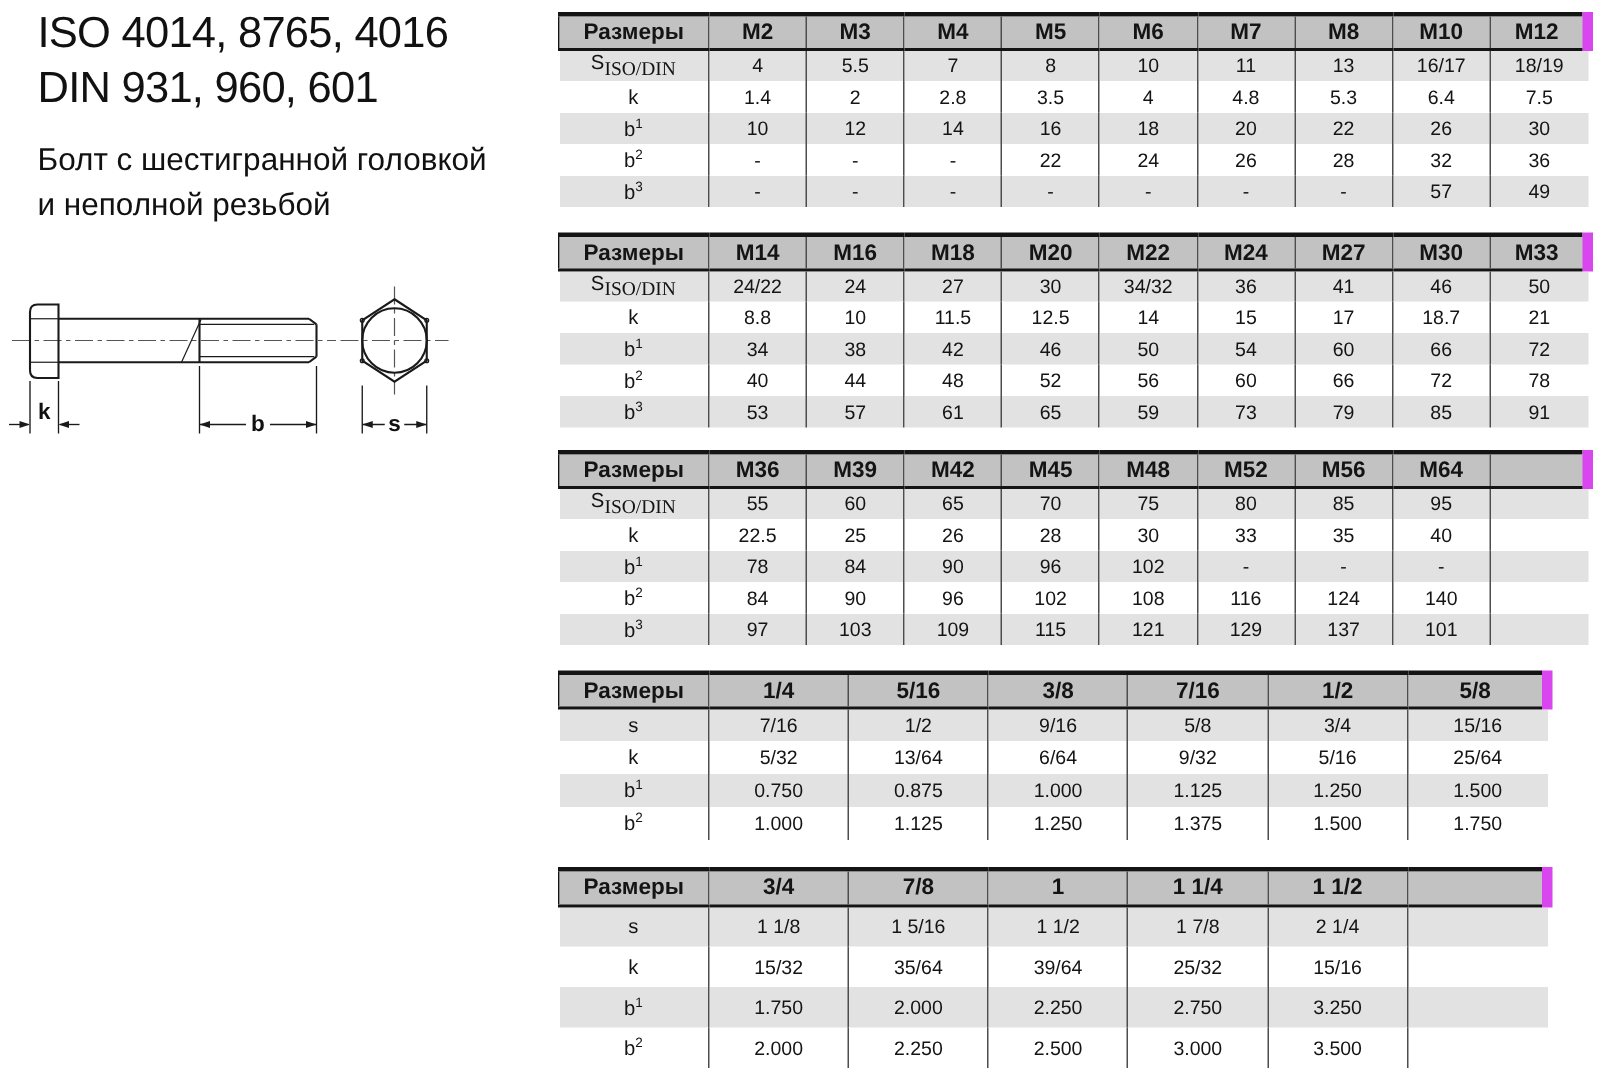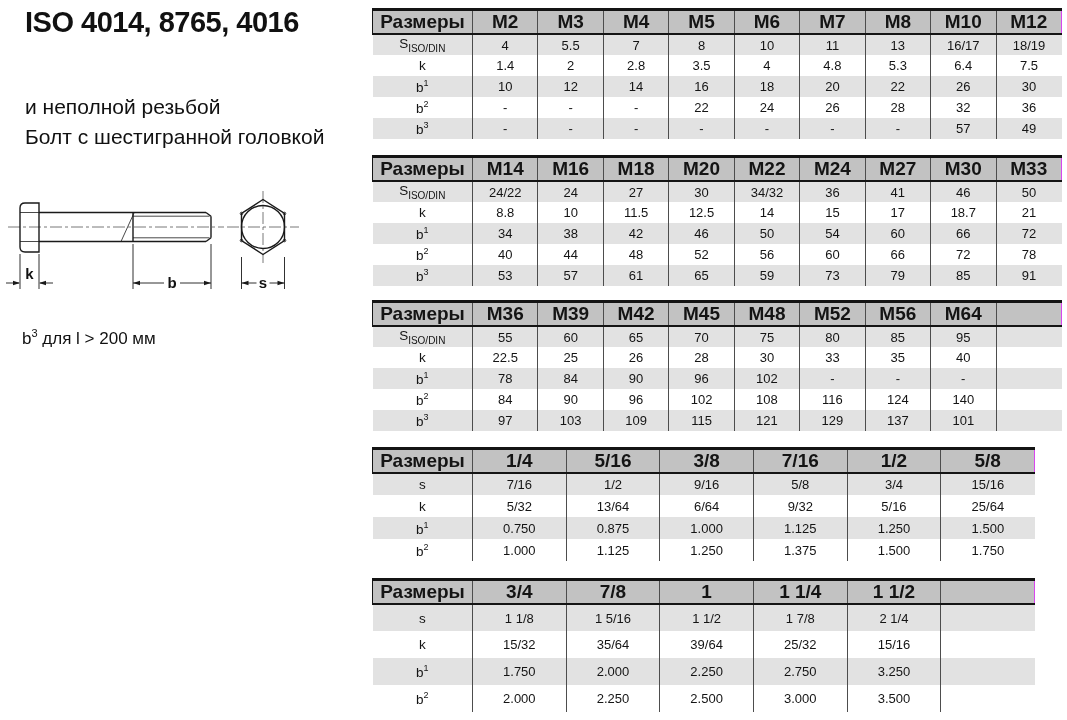--- a/index.html
+++ b/index.html
@@ -5,21 +5,21 @@
   * { margin:0; padding:0; box-sizing:border-box; }
   html,body { background:#ffffff; }
   body {
     position:relative; width:1067px; height:720px; overflow:hidden;
     font-family:"Liberation Sans", sans-serif; color:#111;
   }
 
   
   .page-title {
     position:absolute; left:25px; top:4px;
-    font-size:29px; font-weight:bold; line-height:37px; letter-spacing:-0.5px;
+    font-size:29px; font-weight:normal; line-height:37px; letter-spacing:-0.5px;
   }
   .page-subtitle {
     position:absolute; left:25px; top:92px;
     font-size:21px; line-height:30px;
   }
   .bolt-drawing { position:absolute; left:0px; top:180px; }
   .footnotes {
     position:absolute; left:22px; top:322px;
     font-size:17px; line-height:23px;
   }
@@ -33,58 +33,59 @@
   table.dim-table { border-collapse:collapse; table-layout:fixed; }
   #t0 table, #t1 table, #t2 table { width:690px; }
   #t3 table, #t4 table { width:663px; }
 
   .dim-table th, .dim-table td {
     text-align:center; vertical-align:middle; padding:0;
     font-size:13px; color:#141414; overflow:hidden; white-space:nowrap;
   }
   .dim-table thead tr { background:#c2c2c2; }
   .dim-table thead th {
-    font-weight:bold; font-size:19px;
+    font-weight:bold; font-size:15px;
     border-top:3px solid #141414; border-bottom:2px solid #141414;
   }
   .dim-table thead th:first-child { border-left:1px solid #141414; }
-  .dim-table thead th:last-child  { border-right:1px solid #d946ef; }
+  .dim-table thead th:last-child  { border-right:7px solid #d946ef; }
   .dim-table th + th, .dim-table td + td { border-left:1px solid #4d4d4d; }
 
   .dim-table tbody tr:nth-child(odd)  { background:#e2e2e2; }
   .dim-table tbody tr:nth-child(even) { background:#ffffff; }
 
   #t0 thead th, #t1 thead th, #t2 thead th { height:23px; }
   #t0 tbody td, #t1 tbody td, #t2 tbody td { height:21px; }
   #t3 thead th { height:23px; } #t3 tbody td { height:22px; }
   #t4 thead th { height:24px; } #t4 tbody td { height:27px; }
 
   td.row-label { font-size:13.5px; }
   td.row-label sup { font-size:9px; }
-  td.row-label sub { font-size:10px; letter-spacing:0; }
+  td.row-label sub { font-size:13px; letter-spacing:0;font-family:Liberation Serif, serif; }
 
   
   .outline { stroke:#1a1a1a; stroke-width:1.4; fill:none; }
   .thin    { stroke:#1a1a1a; stroke-width:0.8; fill:none; }
   .cl      { stroke:#555;    stroke-width:0.8; fill:none; stroke-dasharray:12 3 3 3; }
   .dim     { stroke:#1a1a1a; stroke-width:0.9; fill:none; }
   .arrow   { fill:#1a1a1a; stroke:none; }
   .dimtext { font-family:"Liberation Sans",sans-serif; font-size:15px; font-weight:bold;
              fill:#111; text-anchor:middle; }
 </style>
 </head>
 <body>
 
 <div class="page-title">
   <div>ISO 4014, 8765, 4016</div>
+  <div>DIN 931, 960, 601</div>
 </div>
 
 <div class="page-subtitle">
+  <div>Болт с шестигранной головкой</div>
   <div>и неполной резьбой</div>
-  <div>Болт с шестигранной головкой</div>
 </div>
 
 <svg class="bolt-drawing" width="340" height="130" viewBox="0 0 340 130">
 
   <g>
     <line class="cl" x1="8" y1="47" x2="224" y2="47"></line>
 
     <path class="outline" d="M 25,23 H 39 V 72 H 25 Q 20,72 20,67 V 28 Q 20,23 25,23 Z"></path>
     <line class="thin" x1="20" y1="32.5" x2="39" y2="32.5"></line>
     <line class="thin" x1="20" y1="61.5" x2="39" y2="61.5"></line>
@@ -137,21 +138,20 @@
     <line class="dim" x1="284.5" y1="77" x2="284.5" y2="109"></line>
     <line class="dim" x1="241.5" y1="103" x2="284.5" y2="103"></line>
     <polygon class="arrow" points="241.5,103 248.5,100.7 248.5,105.3"></polygon>
     <polygon class="arrow" points="284.5,103 277.5,100.7 277.5,105.3"></polygon>
     <rect x="256.5" y="95" width="13" height="14" fill="#ffffff"></rect>
     <text class="dimtext" x="263" y="107.5">s</text>
   </g>
 </svg>
 
 <div class="footnotes">
-  <div class="footnote"><span>b</span><sup>3</sup><span> для l &gt; 200 мм</span></div>
 </div>
 
 <div class="tbl" id="t0">
     <table class="dim-table">
       <colgroup>
         <col style="width: 100px;">
         <col>
         <col>
         <col>
         <col>

